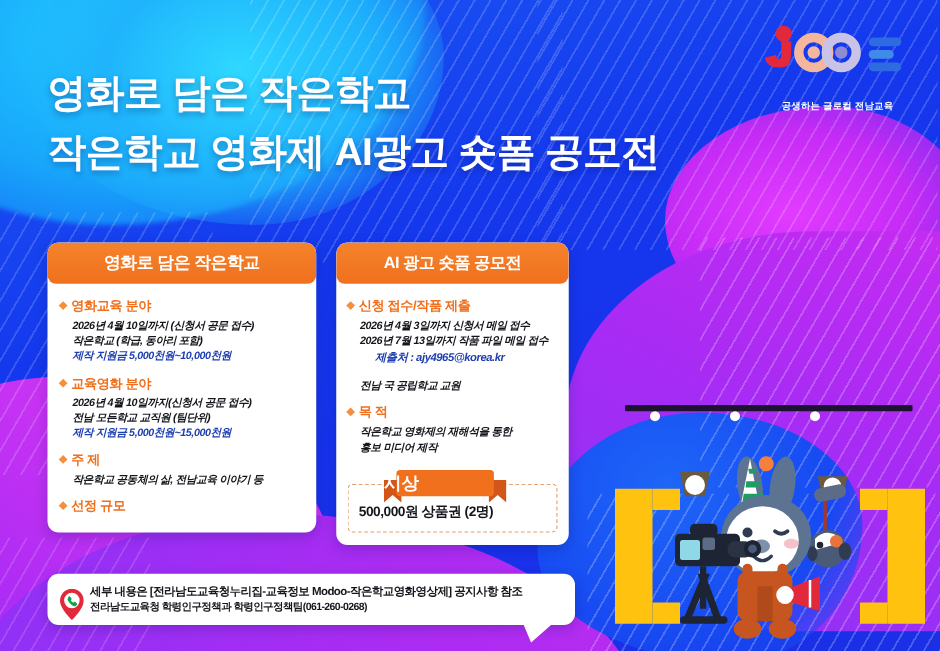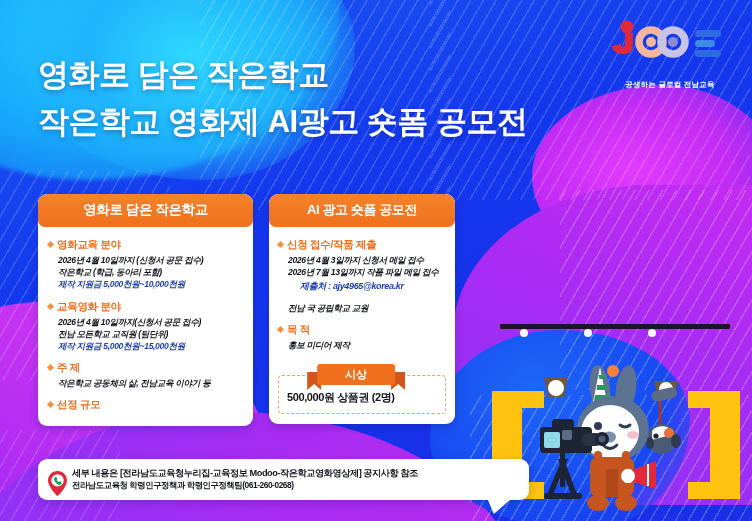--- a/index.html
+++ b/index.html
@@ -167,29 +167,29 @@
   .award-value{
     font-size:11px; font-weight:bold; color:#14161C;
     letter-spacing:-.4px;
   }
   .ribbon{
     position:absolute; left:50%; top:0; transform:translateX(-56%);
     z-index:3;
   }
   .ribbon-label{
     position:absolute; left:0; top:0; width:100%;
-    text-align:center; line-height:21px;
-    font-size:11px; font-weight:bold; color:#ffffff;
+    line-height:21px;
+    font-size:14px; font-weight:bold; color:#ffffff;
     letter-spacing:0px;
   }
 
   
   .contact{
     position:absolute; left:38px; top:459px; z-index:9;
-    width:491px;
+    width:422px;
     background:#ffffff;
     border-radius:9px;
     box-shadow:0 3px 9px rgba(10,20,80,.22);
     padding:8px 12px 8px 34px;
   }
   .contact:after{
     content:""; position:absolute; right:18px; bottom:-14px;
     width:0;height:0;
     border-left:9px solid transparent;
     border-right:16px solid transparent;
@@ -341,20 +341,21 @@
 
         <div class="group">
           <div class="g-line plain">전남 국 공립학교 교원</div>
         </div>
 
         <div class="group">
           <div class="g-title">
             <span class="diamond"></span>
             <span>목 적</span>
           </div>
+          <div class="g-line plain">작은학교 영화제의 재해석을 통한</div>
           <div class="g-line plain">홍보 미디어 제작</div>
         </div>
 
         <div class="award">
           <div class="ribbon">
             <svg width="98" height="30" viewBox="0 0 98 30">
               <path d="M0 8 L14 8 L14 26 L7 20 L0 26 Z" fill="#D2551A"></path>
               <path d="M98 8 L84 8 L84 26 L91 20 L98 26 Z" fill="#D2551A"></path>
               <rect x="10" y="0" width="78" height="21" rx="3" fill="#F0701E"></rect>
             </svg>

